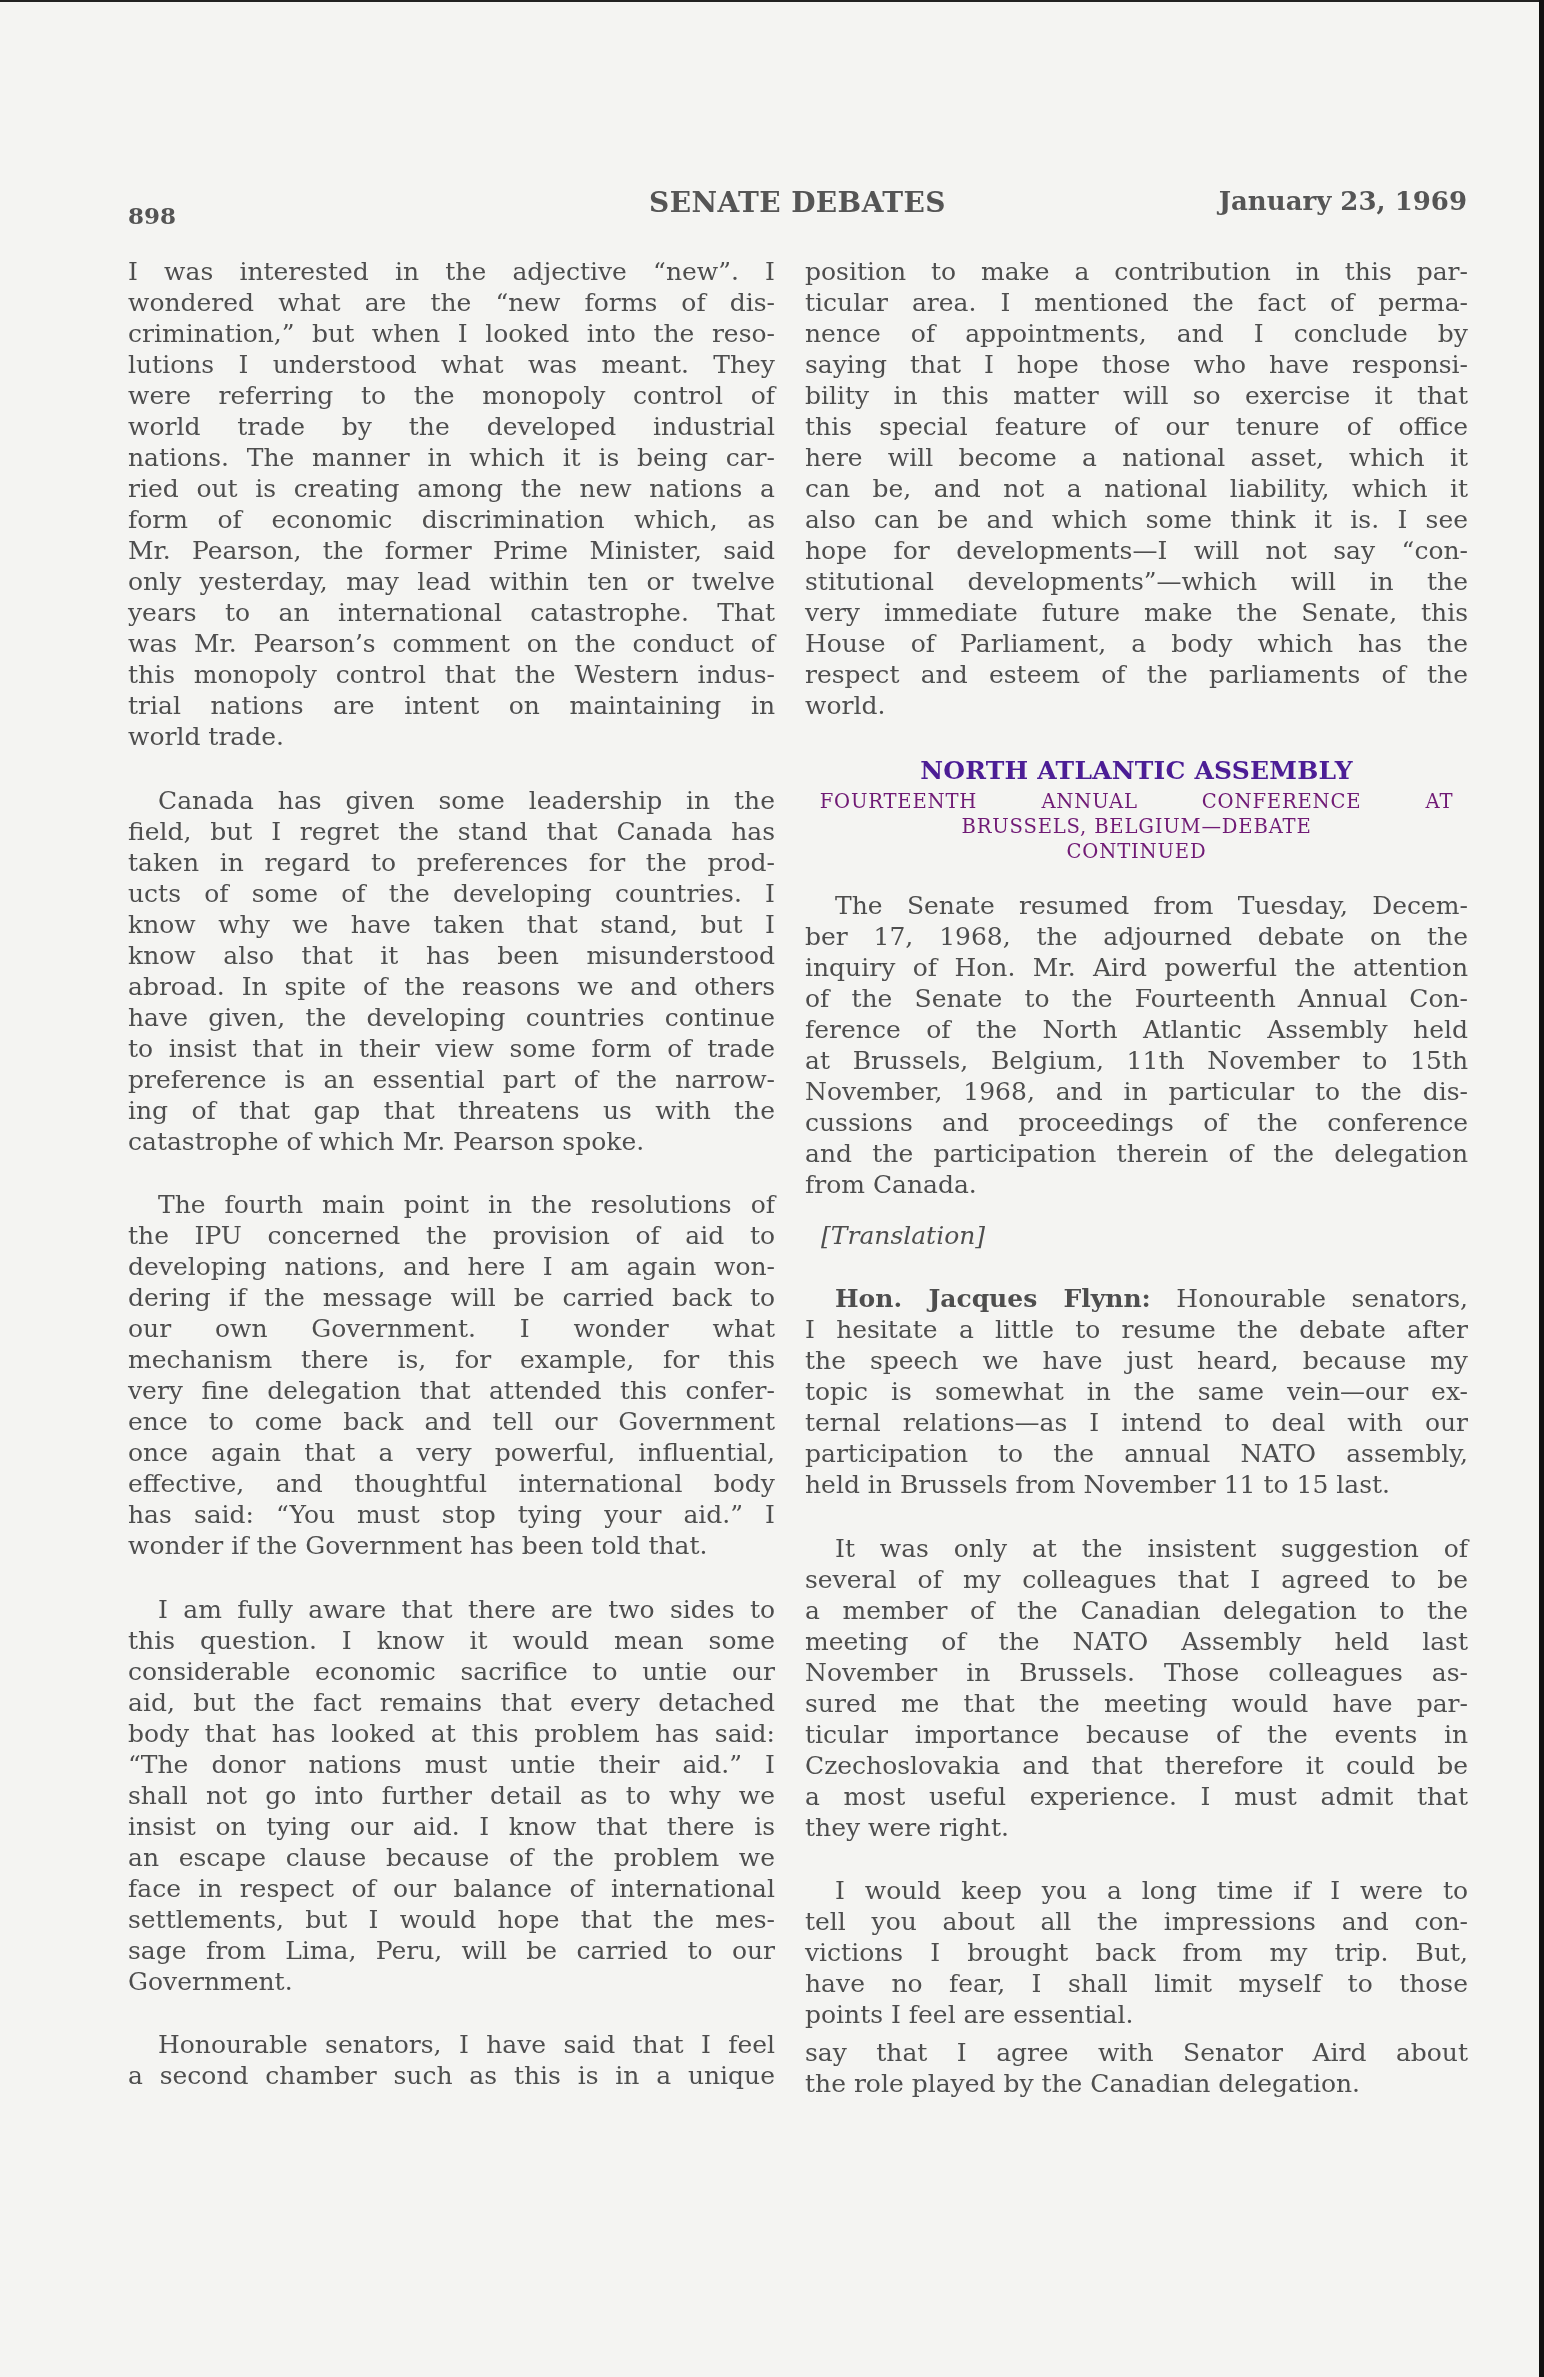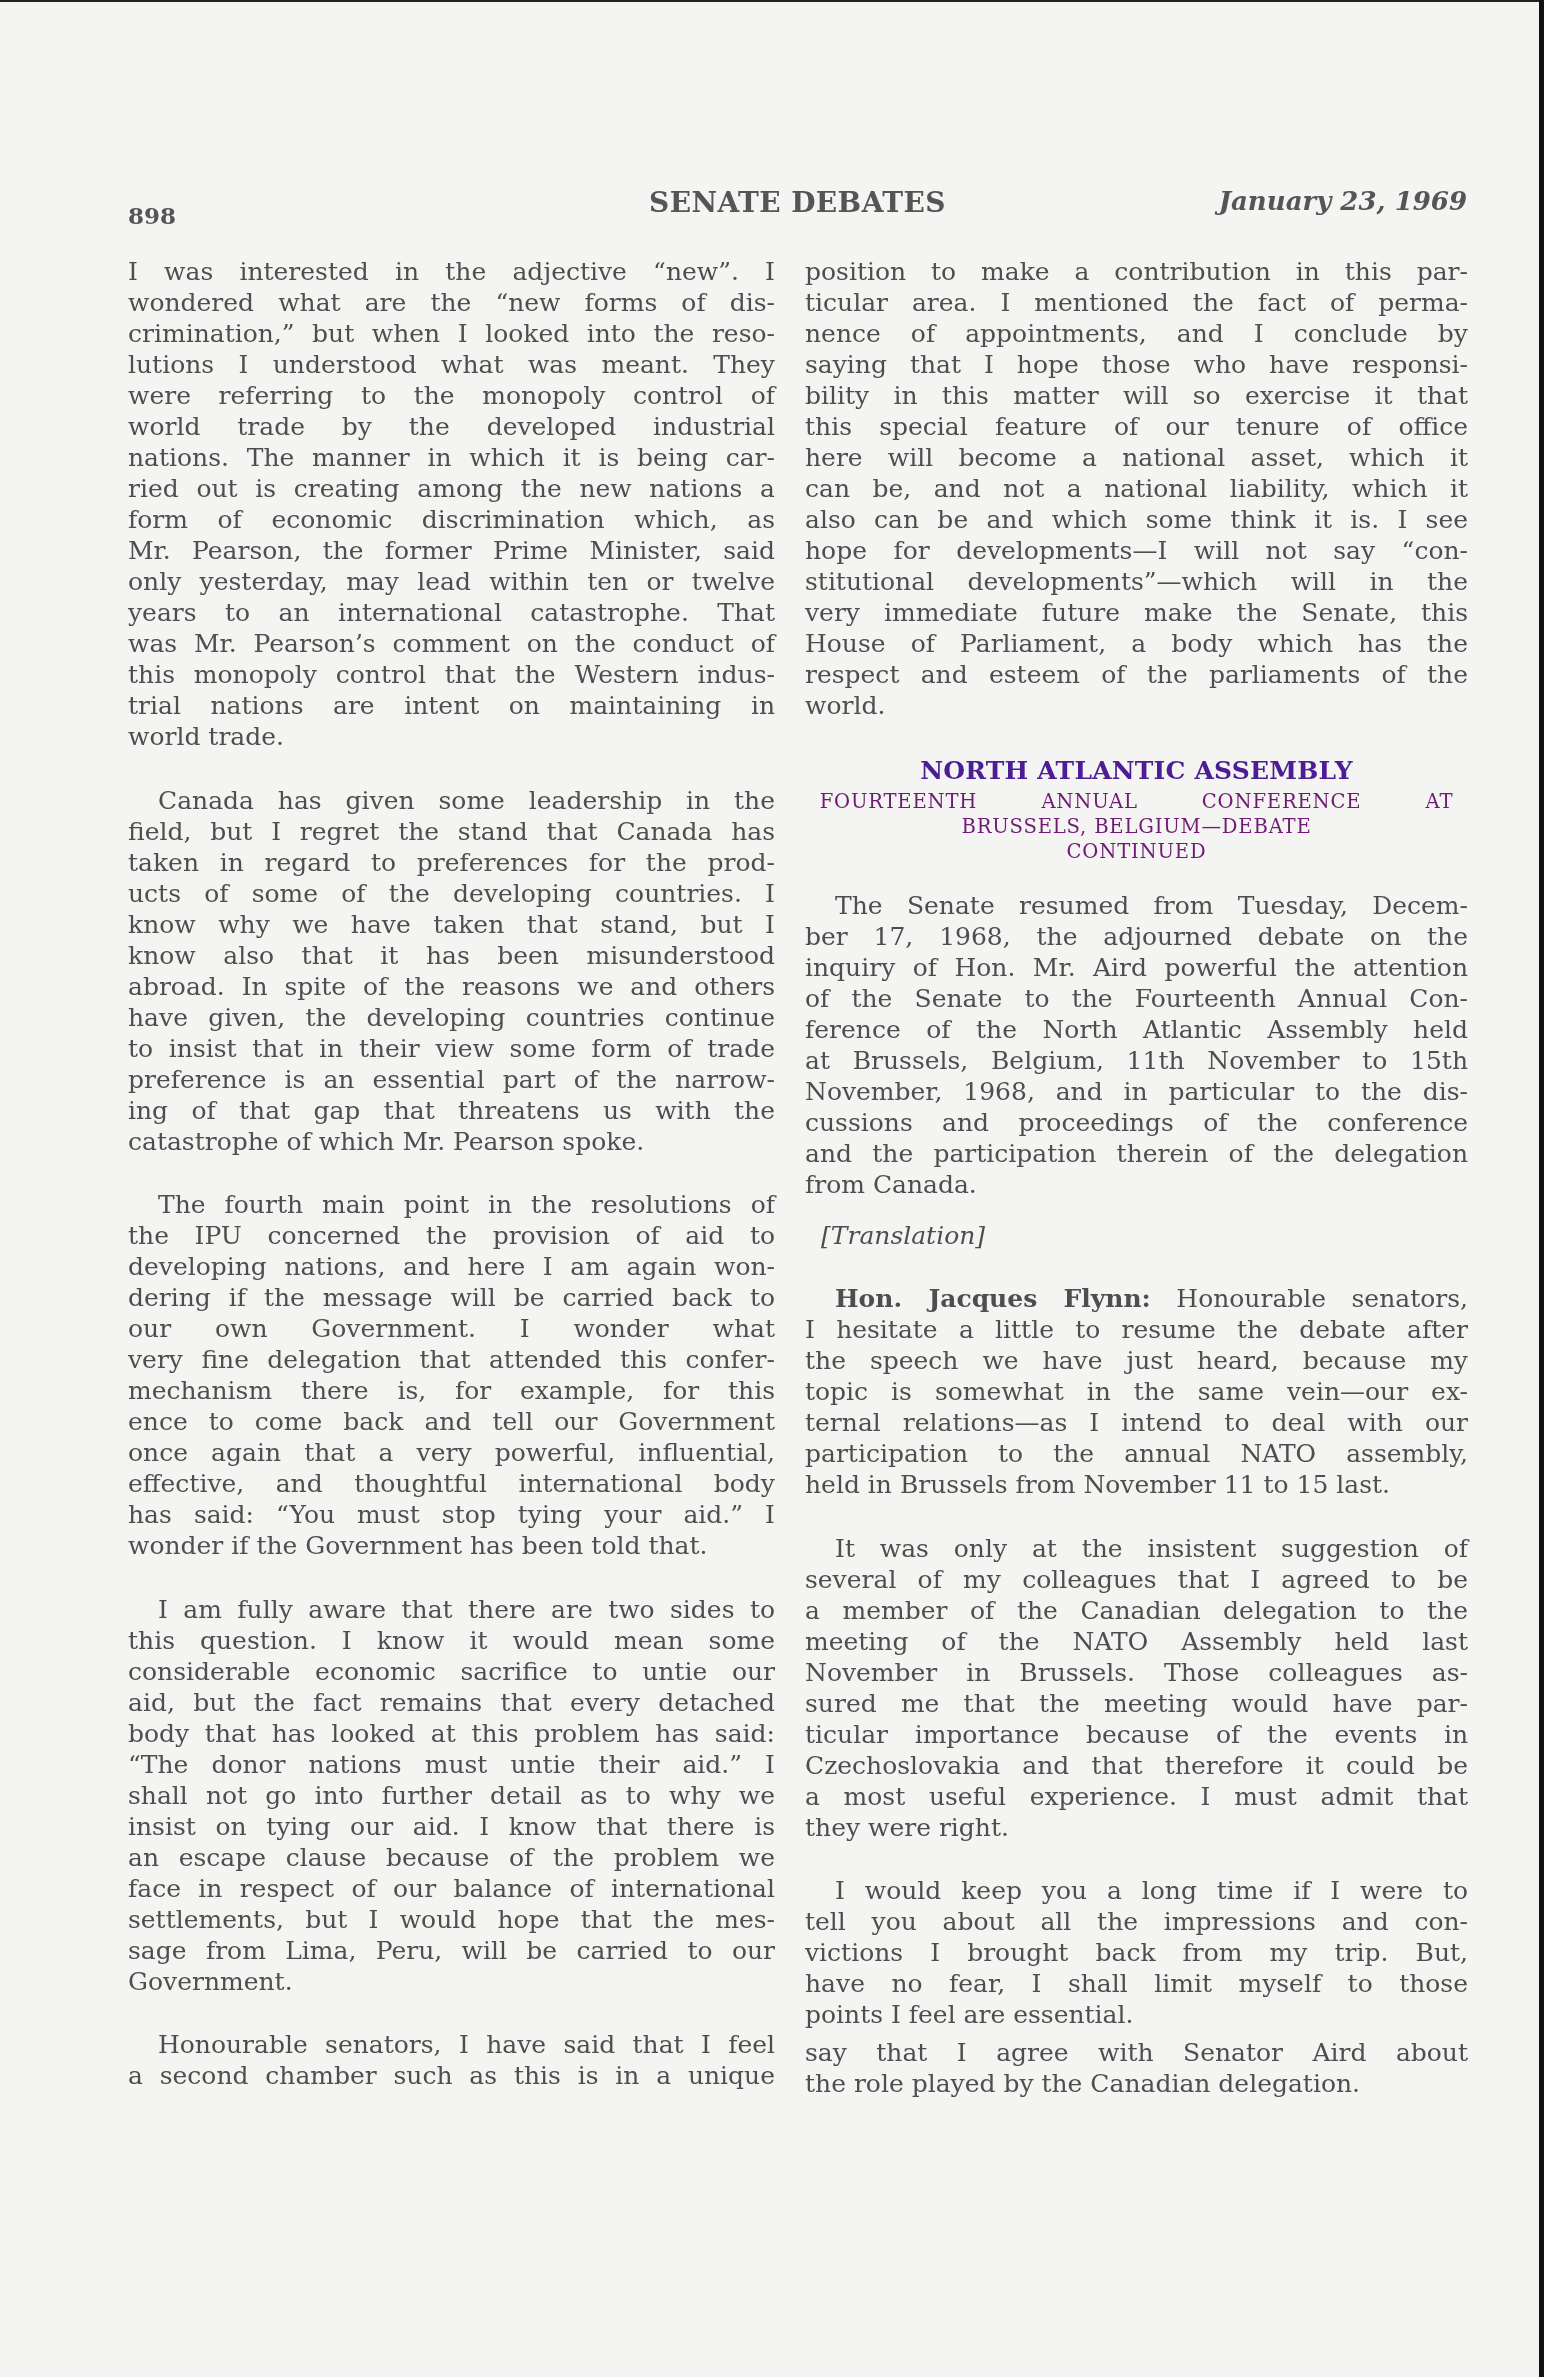--- a/index.html
+++ b/index.html
@@ -10,21 +10,21 @@
     color: #4a4a4a;
   }
   .edge-right { position: absolute; top: 0; right: 0; width: 5.7px; height: 2377px; background: #111; }
   .edge-top { position: absolute; top: 0; left: 0; width: 1545px; height: 1.6px; background: #222; }
   .running-head {
     position: absolute; top: 186px; left: 128px; width: 1339px; height: 36px;
     font-family: "DejaVu Serif", serif; font-weight: bold; color: #555;
   }
   .running-head .page-num { position: absolute; left: 0; top: 16px; font-size: 23px; }
   .running-head .title { position: absolute; left: 0; right: 0; text-align: center; top: 0; font-size: 28px; letter-spacing: 0.4px; }
-  .running-head .date { position: absolute; right: 0; top: 0; font-size: 26px; font-style: italic; }
+  .running-head .date { position: absolute; right: 0; top: 0; font-size: 26px; }
   .col {
     position: absolute; top: 256px; font-size: 25px; line-height: 31px;
     color: #4e4e4e;
   }
   .col-left { left: 128px; width: 647px; }
   .col-right { left: 805px; width: 663px; }
   .line { display: block; white-space: nowrap; text-align: justify; text-align-last: justify; height: 31px; }
   .line.last { text-align-last: left; }
   .para-gap { height: 6.5px; }
   .indent { padding-left: 30px; margin-top: 26px; }
@@ -81,22 +81,22 @@
       <span class="line">ing of that gap that threatens us with the</span>
       <span class="line last">catastrophe of which Mr. Pearson spoke.</span>
     </div>
     <div class="para-gap"></div>
     <div>
       <span class="line indent">The fourth main point in the resolutions of</span>
       <span class="line">the IPU concerned the provision of aid to</span>
       <span class="line">developing nations, and here I am again won-</span>
       <span class="line">dering if the message will be carried back to</span>
       <span class="line">our own Government. I wonder what</span>
+      <span class="line">mechanism there is, for example, for this</span>
       <span class="line">very fine delegation that attended this confer-</span>
-      <span class="line">mechanism there is, for example, for this</span>
       <span class="line">ence to come back and tell our Government</span>
       <span class="line">once again that a very powerful, influential,</span>
       <span class="line">effective, and thoughtful international body</span>
       <span class="line">has said: “You must stop tying your aid.” I</span>
       <span class="line last">wonder if the Government has been told that.</span>
     </div>
     <div class="para-gap"></div>
     <div>
       <span class="line indent">I am fully aware that there are two sides to</span>
       <span class="line">this question. I know it would mean some</span>

